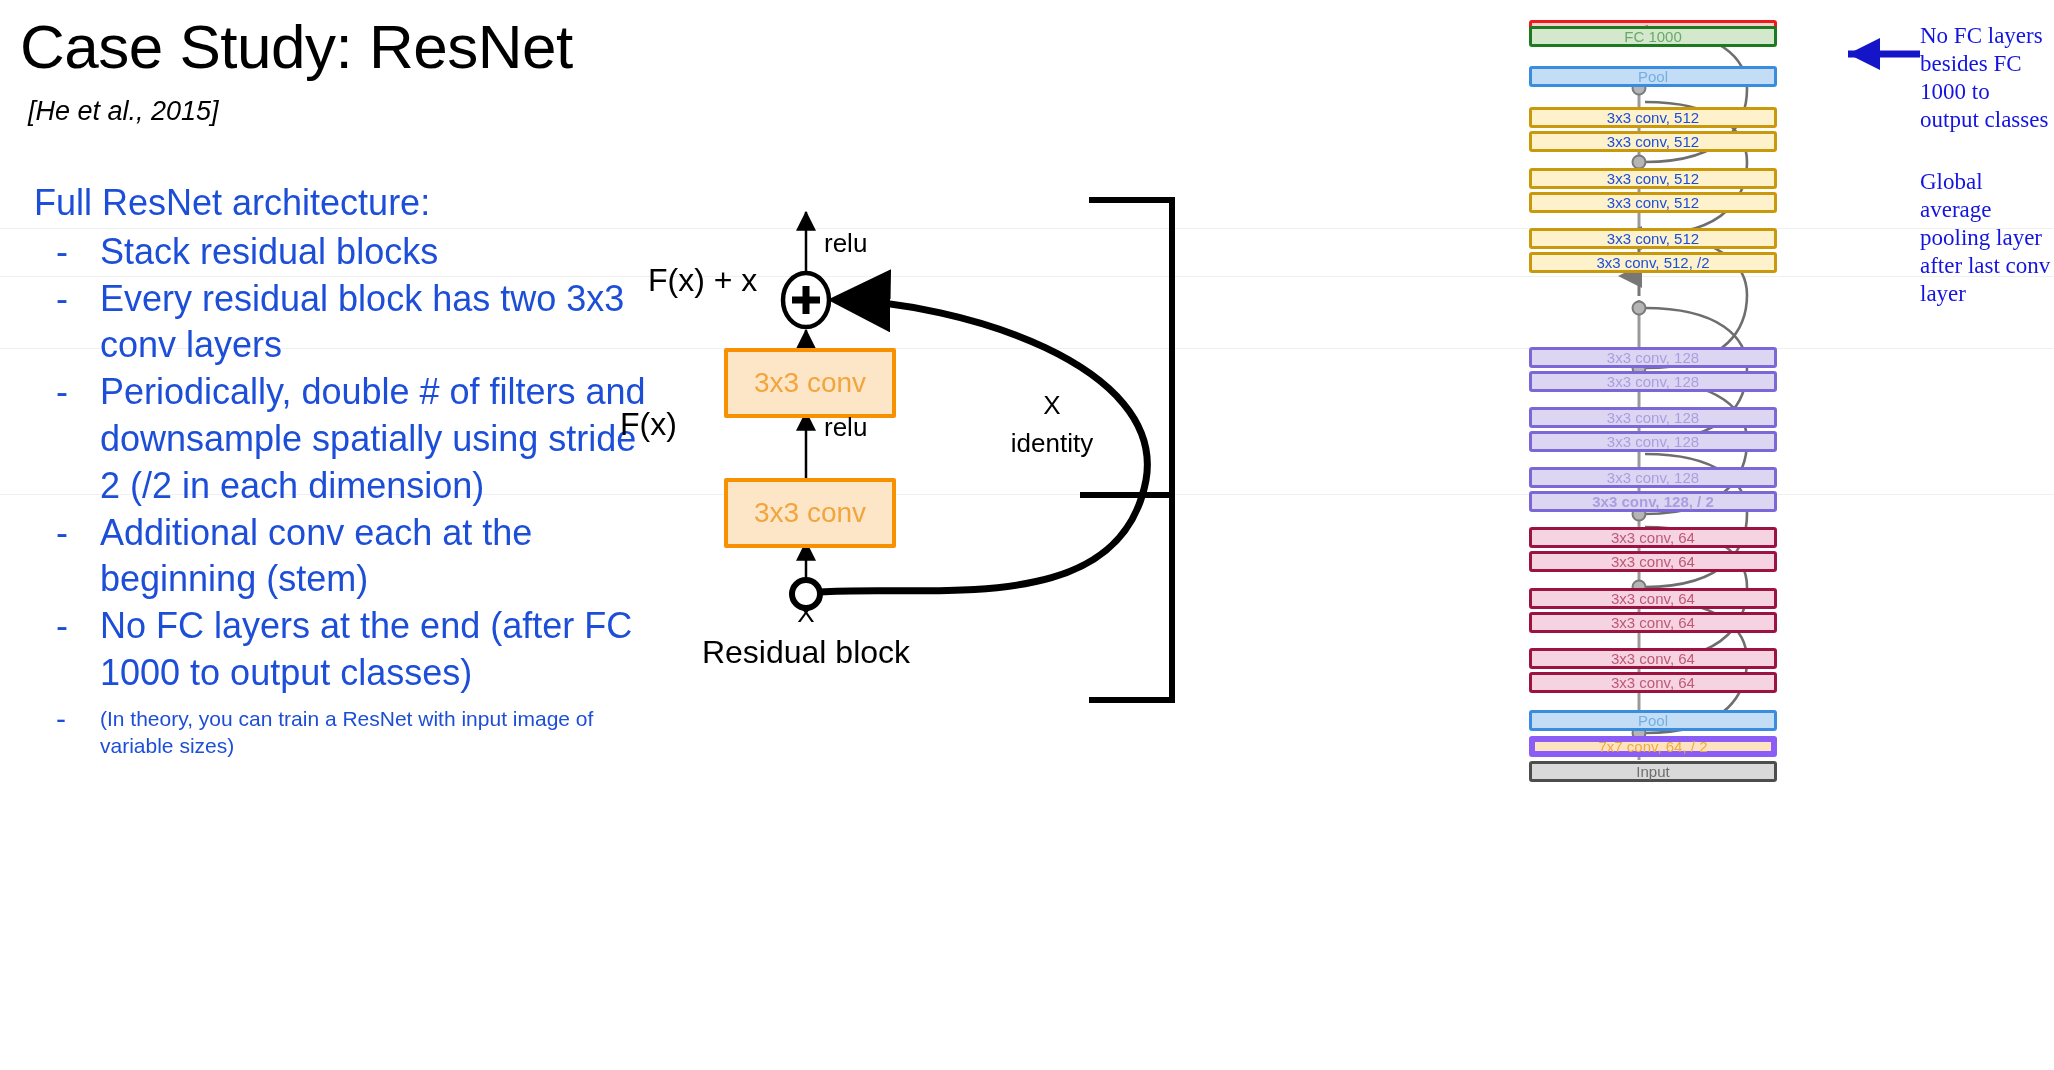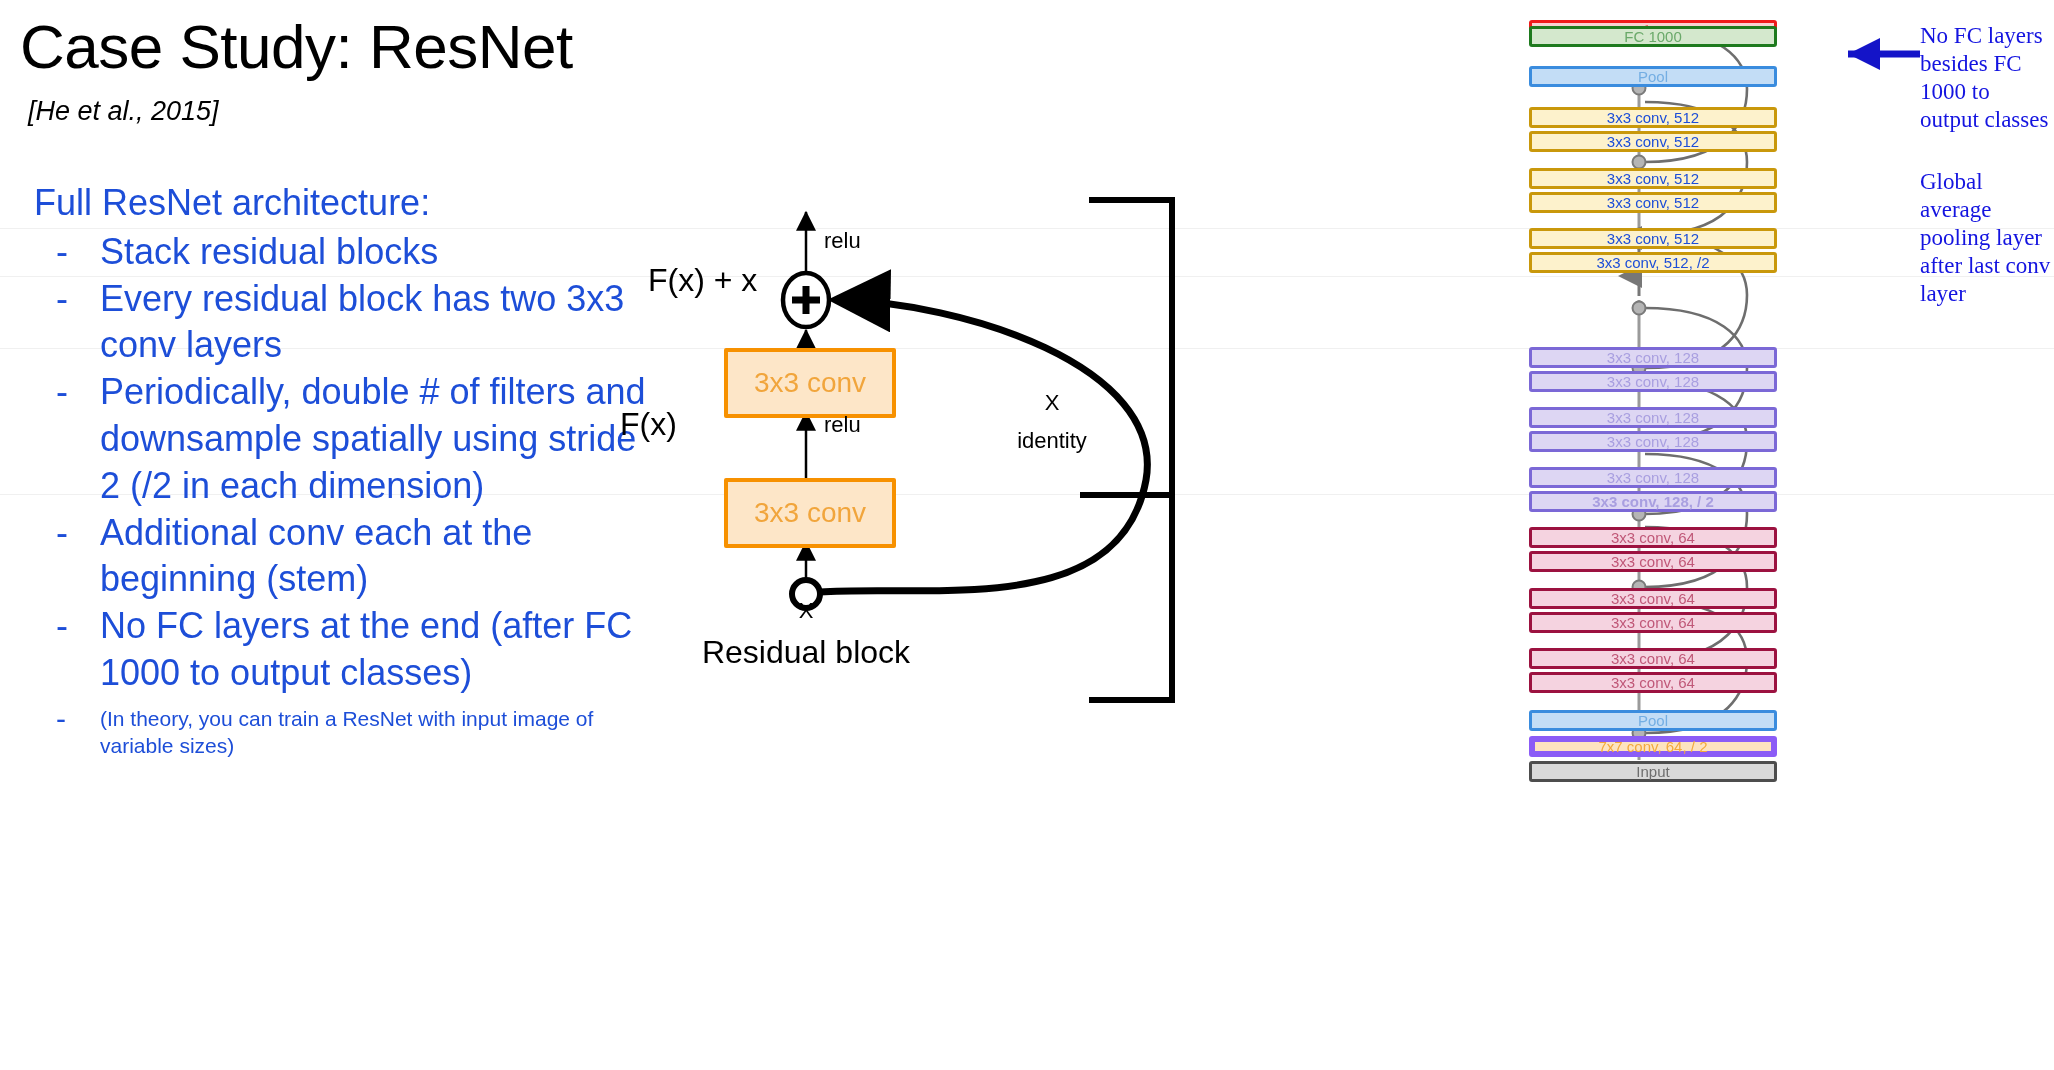--- a/index.html
+++ b/index.html
@@ -44,21 +44,21 @@
   #resblock svg{position:absolute;left:0;top:0;}
   .conv-box{
     position:absolute;
     background:#fde6c8;border:4px solid #f79100;
     border-radius:2px;
     display:flex;align-items:center;justify-content:center;
     color:#f1a53c;font-size:28px;
   }
   #conv-top{left:124px;top:158px;width:164px;height:62px;}
   #conv-bottom{left:124px;top:288px;width:164px;height:62px;}
-  .dlabel{position:absolute;color:#000;font-size:22px;white-space:nowrap;}
+  .dlabel{position:absolute;color:#000;font-size:26px;white-space:nowrap;}
   #lbl-relu-top{left:224px;top:38px;}
   #lbl-fx-plus-x{left:48px;top:72px;font-size:32px;}
   #lbl-fx{left:20px;top:216px;font-size:32px;}
   #lbl-relu-mid{left:224px;top:222px;}
   #lbl-x-identity-1{left:392px;top:200px;text-align:center;width:120px;}
   #lbl-x-identity-2{left:372px;top:238px;text-align:center;width:160px;}
   #lbl-x-bottom{left:158px;top:408px;text-align:center;width:96px;}
   #lbl-residual-block{left:86px;top:444px;text-align:center;width:240px;font-size:32px;}
 
   

